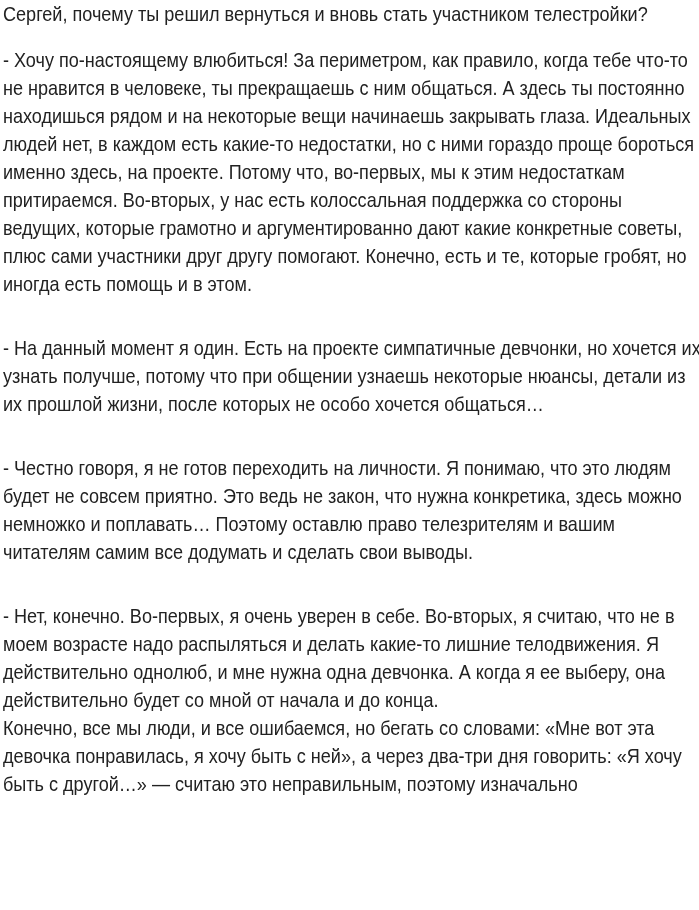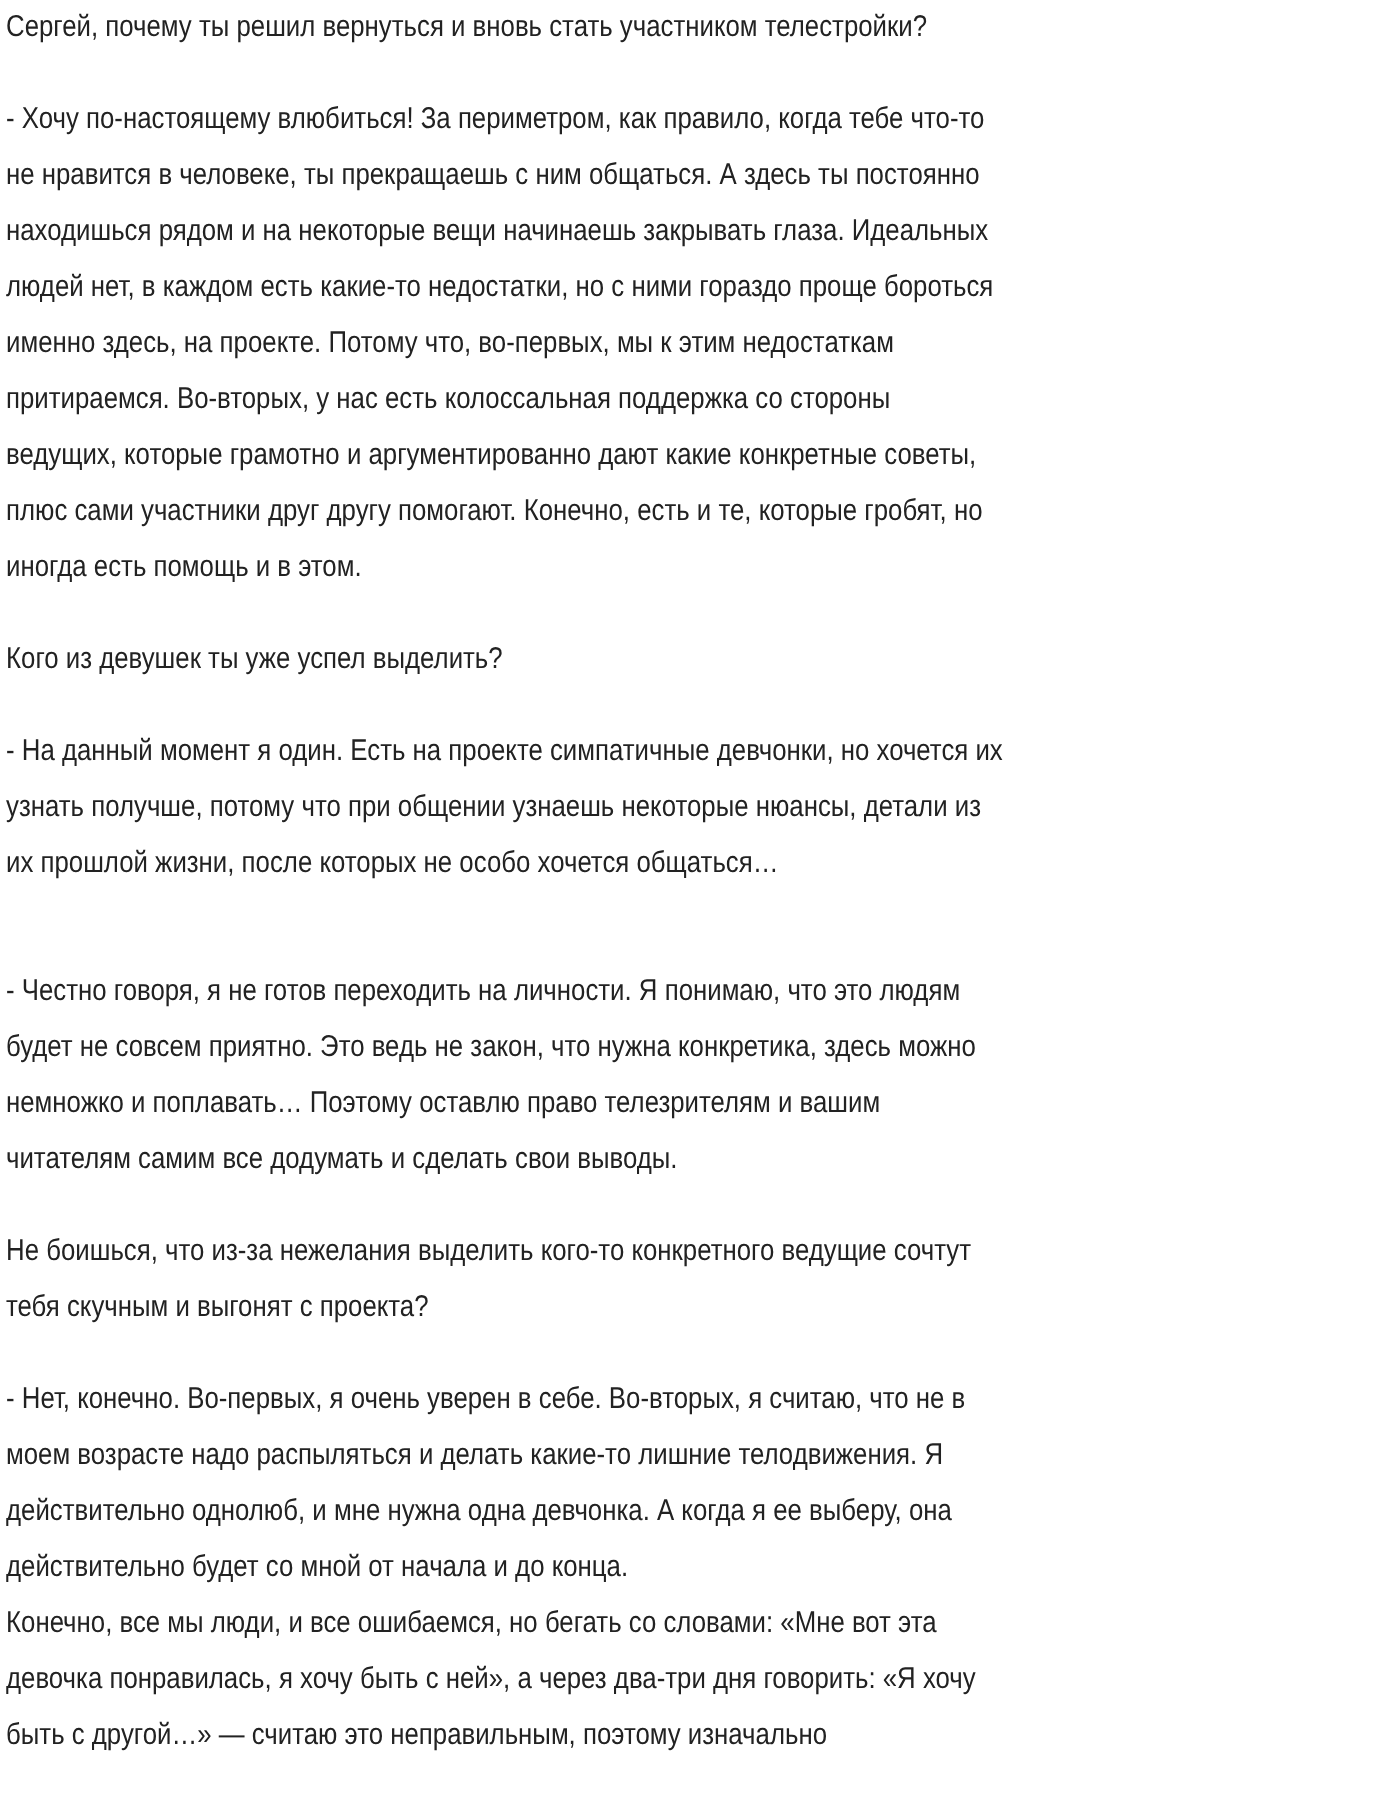--- a/index.html
+++ b/index.html
@@ -4,21 +4,21 @@
 <style>
   html, body { margin:0; padding:0; background:#ffffff; }
   body { width:699px; height:910px; overflow:hidden; }
   .article {
     position:relative;
     width:556px;
     padding:0 0 0 3px;
     box-sizing:border-box;
     color:#222222;
     font-family:"Liberation Sans", sans-serif;
-    font-size:15px;
+    font-size:21px;
     line-height:28px;
   }
   .line {
     display:block;
     white-space:nowrap;
     transform-origin:0 0;
     transform:scaleX(0.86);
     height:28px;
   }
   .block { margin:0; }
@@ -40,46 +40,39 @@
     <span class="line">находишься рядом и на некоторые вещи начинаешь закрывать глаза. Идеальных</span>
     <span class="line">людей нет, в каждом есть какие-то недостатки, но с ними гораздо проще бороться</span>
     <span class="line">именно здесь, на проекте. Потому что, во-первых, мы к этим недостаткам</span>
     <span class="line">притираемся. Во-вторых, у нас есть колоссальная поддержка со стороны</span>
     <span class="line">ведущих, которые грамотно и аргументированно дают какие конкретные советы,</span>
     <span class="line">плюс сами участники друг другу помогают. Конечно, есть и те, которые гробят, но</span>
     <span class="line">иногда есть помощь и в этом.</span>
   </div>
   <div class="gap"></div>
 
-  <div class="block">
-    <span class="line">Кого из девушек ты уже успел выделить?</span>
-  </div>
   <div class="gap"></div>
 
   <div class="block">
     <span class="line">- На данный момент я один. Есть на проекте симпатичные девчонки, но хочется их</span>
     <span class="line">узнать получше, потому что при общении узнаешь некоторые нюансы, детали из</span>
     <span class="line">их прошлой жизни, после которых не особо хочется общаться…</span>
   </div>
   <div class="gap"></div>
 
   <div class="gap"></div>
 
   <div class="block">
     <span class="line">- Честно говоря, я не готов переходить на личности. Я понимаю, что это людям</span>
     <span class="line">будет не совсем приятно. Это ведь не закон, что нужна конкретика, здесь можно</span>
     <span class="line">немножко и поплавать… Поэтому оставлю право телезрителям и вашим</span>
     <span class="line">читателям самим все додумать и сделать свои выводы.</span>
   </div>
   <div class="gap"></div>
 
-  <div class="block">
-    <span class="line">Не боишься, что из-за нежелания выделить кого-то конкретного ведущие сочтут</span>
-    <span class="line">тебя скучным и выгонят с проекта?</span>
-  </div>
   <div class="gap"></div>
 
   <div class="block">
     <span class="line">- Нет, конечно. Во-первых, я очень уверен в себе. Во-вторых, я считаю, что не в</span>
     <span class="line">моем возрасте надо распыляться и делать какие-то лишние телодвижения. Я</span>
     <span class="line">действительно однолюб, и мне нужна одна девчонка. А когда я ее выберу, она</span>
     <span class="line">действительно будет со мной от начала и до конца.</span>
     <span class="line">Конечно, все мы люди, и все ошибаемся, но бегать со словами: «Мне вот эта</span>
     <span class="line">девочка понравилась, я хочу быть с ней», а через два-три дня говорить: «Я хочу</span>
     <span class="line">быть с другой…» — считаю это неправильным, поэтому изначально</span>

